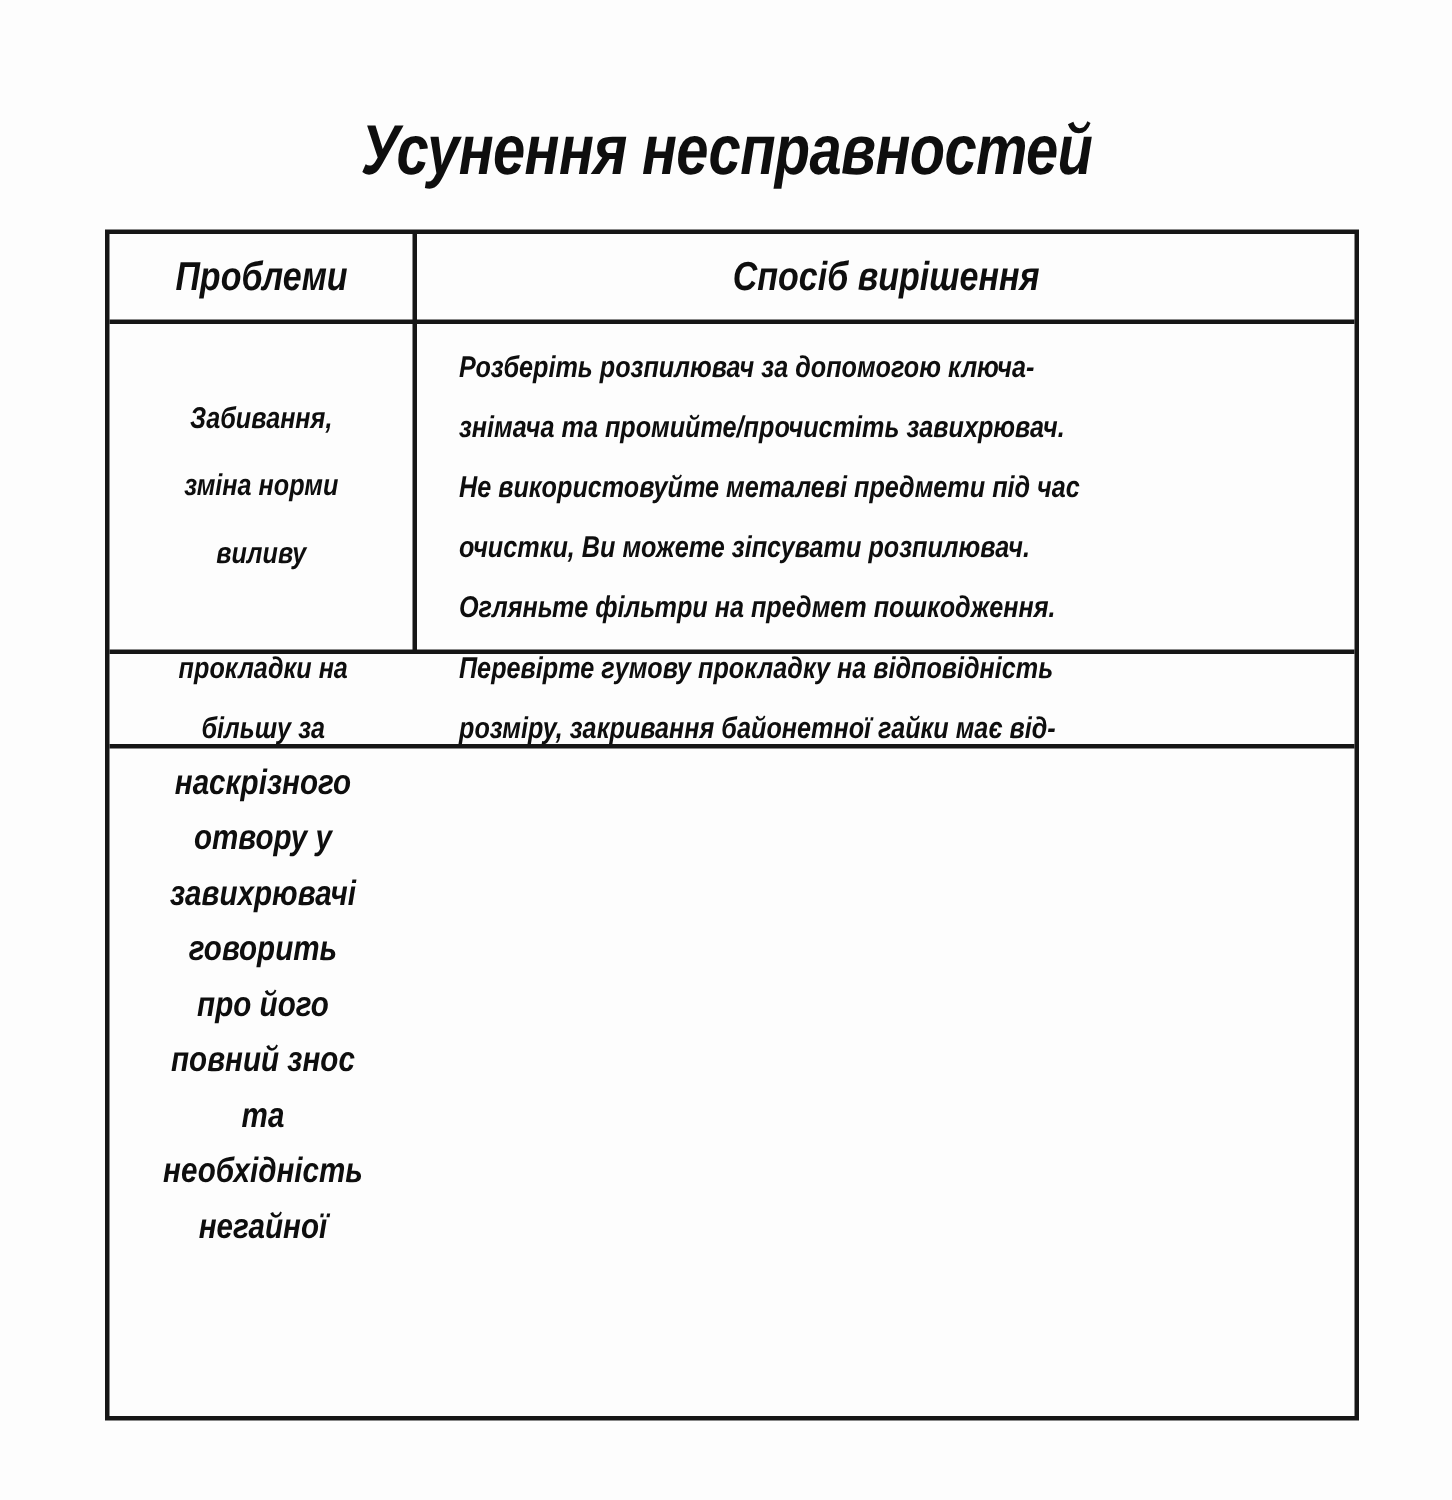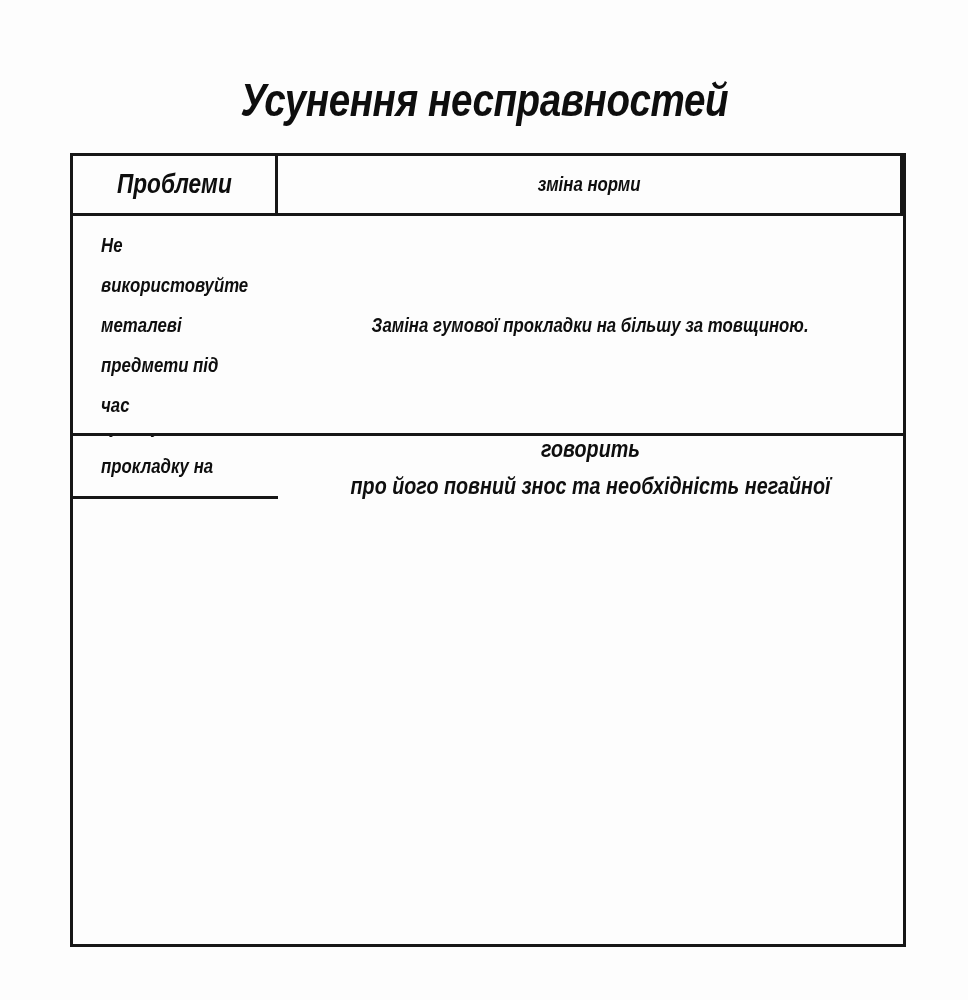--- a/index.html
+++ b/index.html
@@ -94,20 +94,23 @@
 
   <div class="title">
     <span class="txt">Усунення несправностей</span>
   </div>
 
   <div class="tbl">
 
     <div class="cell col-problem row-divider hdr">
       <span class="txt">Проблеми</span>
     </div>
+    <div class="cell row-divider hdr">
+      <span class="txt">Спосіб вирішення</span>
+    </div>
 
     <div class="cell col-problem row-divider problem">
       <span class="txt">Забивання,
 зміна норми
 виливу</span>
     </div>
     <div class="cell row-divider solution">
       <span class="txt">Розберіть розпилювач за допомогою ключа-
 знімача та промийте/прочистіть завихрювач.
 Не використовуйте металеві предмети під час

